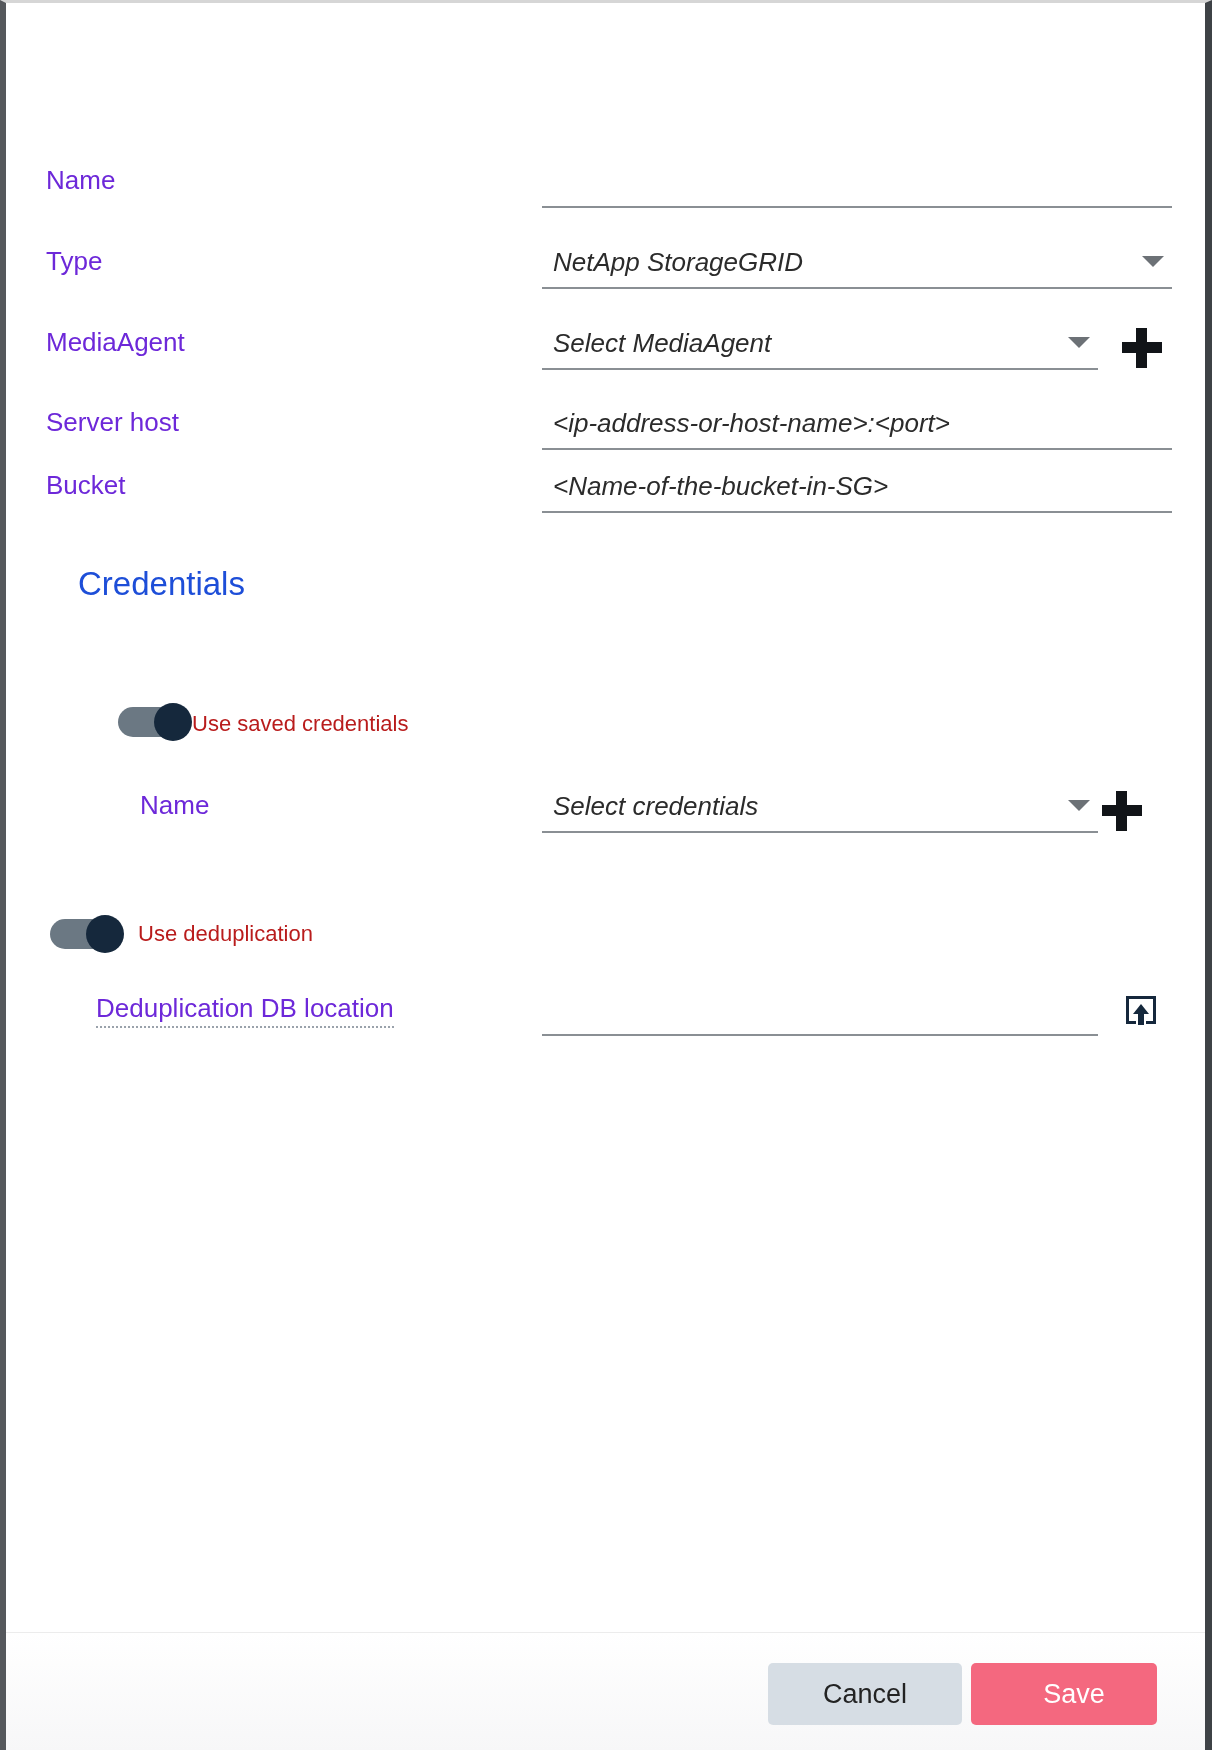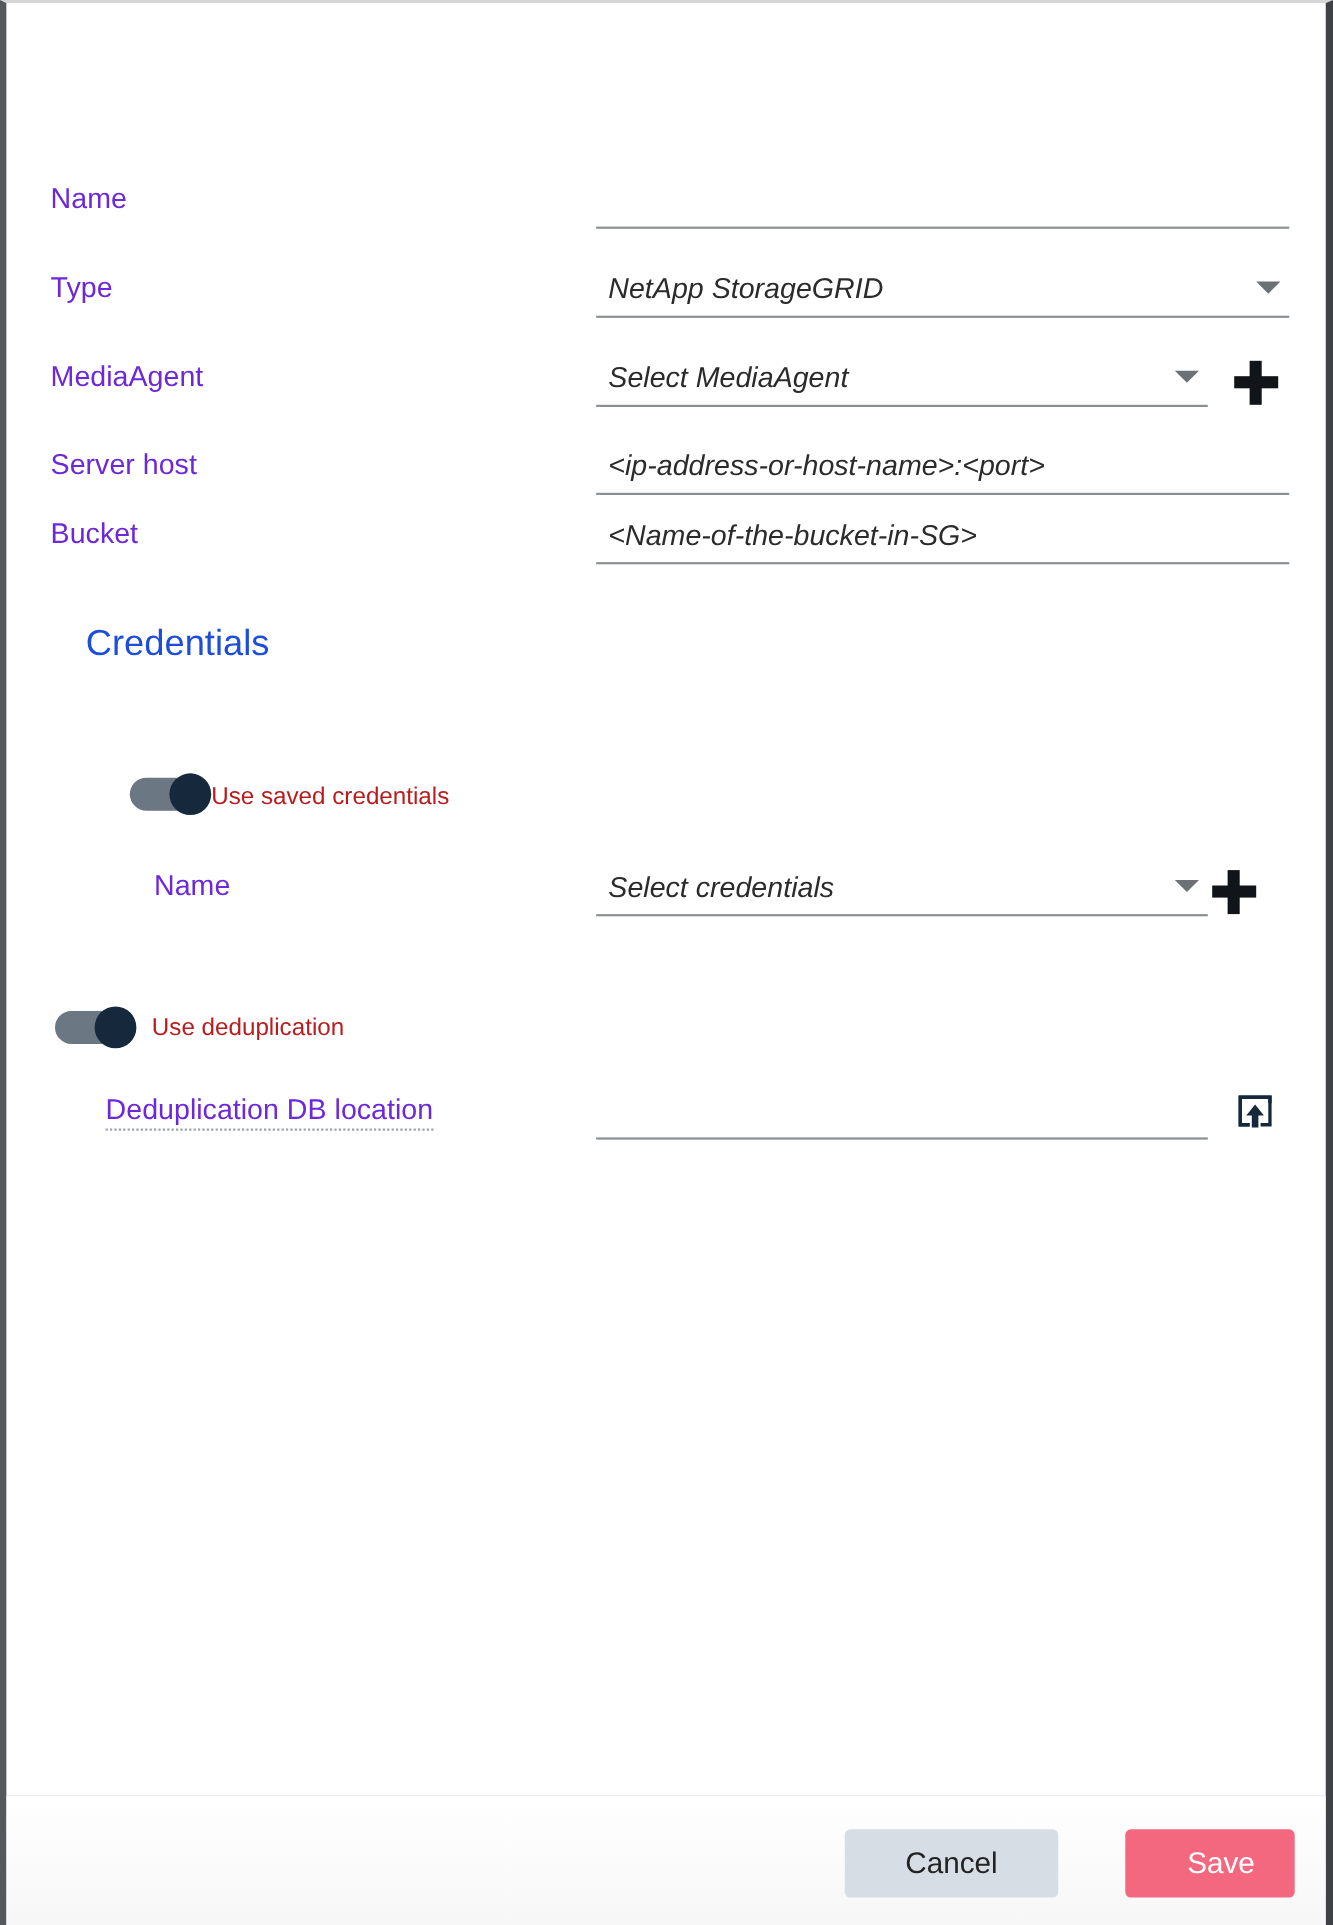--- a/index.html
+++ b/index.html
@@ -175,22 +175,22 @@
     text-align: center;
     padding: 0;
   }
   .btn-cancel {
     right: 243px;
     width: 194px;
     background: #d6dde4;
     color: #232323;
   }
   .btn-save {
-    right: 28px;
-    width: 154px;
+    right: 48px;
+    width: 186px;
     background: #f4687f;
     color: #ffffff;
     padding-left: 20px;
   }
 </style>
 </head>
 <body>
 
 <div id="dialog">
 

